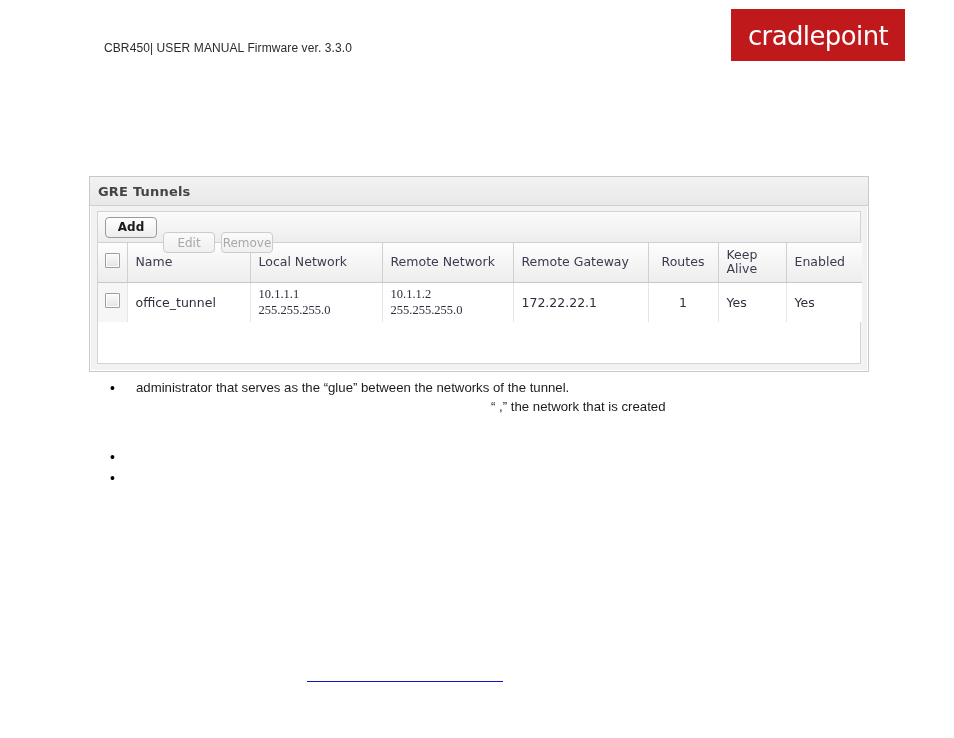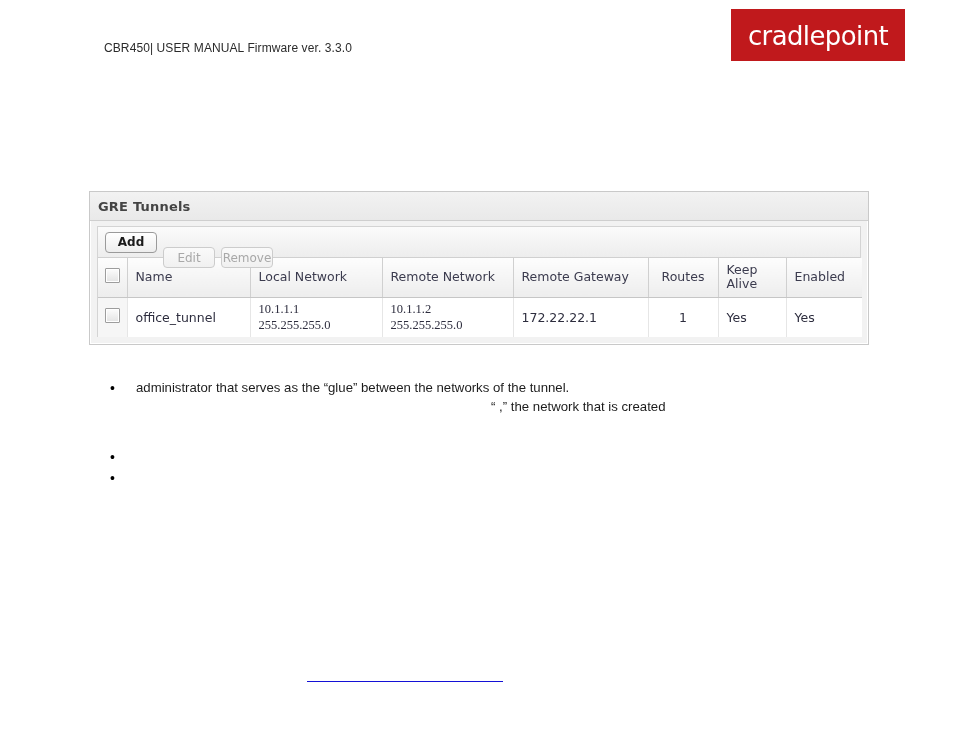--- a/index.html
+++ b/index.html
@@ -43,23 +43,23 @@
     font-weight: 400;
     letter-spacing: -0.6px;
     font-family: "DejaVu Sans", sans-serif;
     transform: scaleX(0.96);
   }
 
   
   #gre-panel {
     position: absolute;
     left: 89px;
-    top: 191px;
+    top: 176px;
     width: 780px;
-    height: 154px;
+    height: 196px;
     background: #f2f2f2;
     border: 1px solid #c9c9c9;
     box-sizing: border-box;
     box-shadow: 0 0 0 1px #ffffff inset;
   }
   #gre-panel-titlebar {
     height: 29px;
     background: linear-gradient(to bottom, #f2f2f2 0%, #e9e9e9 100%);
     border-bottom: 1px solid #cfcfcf;
     display: flex;

